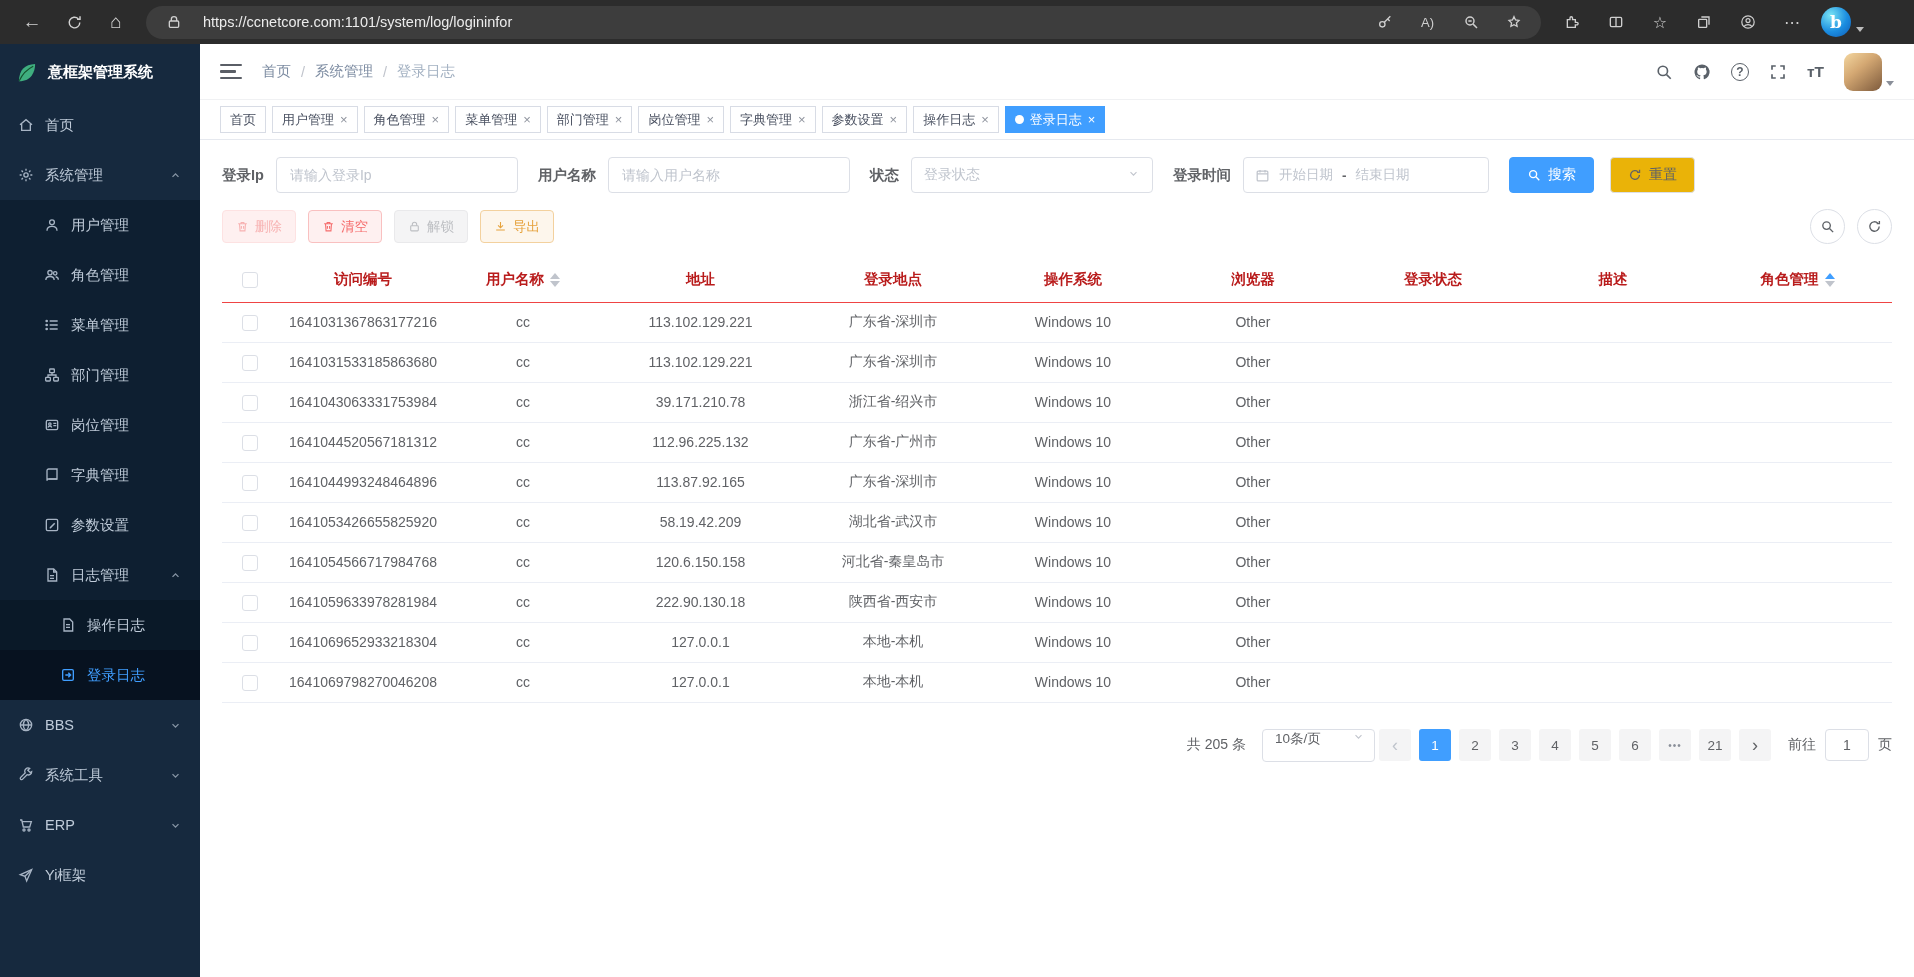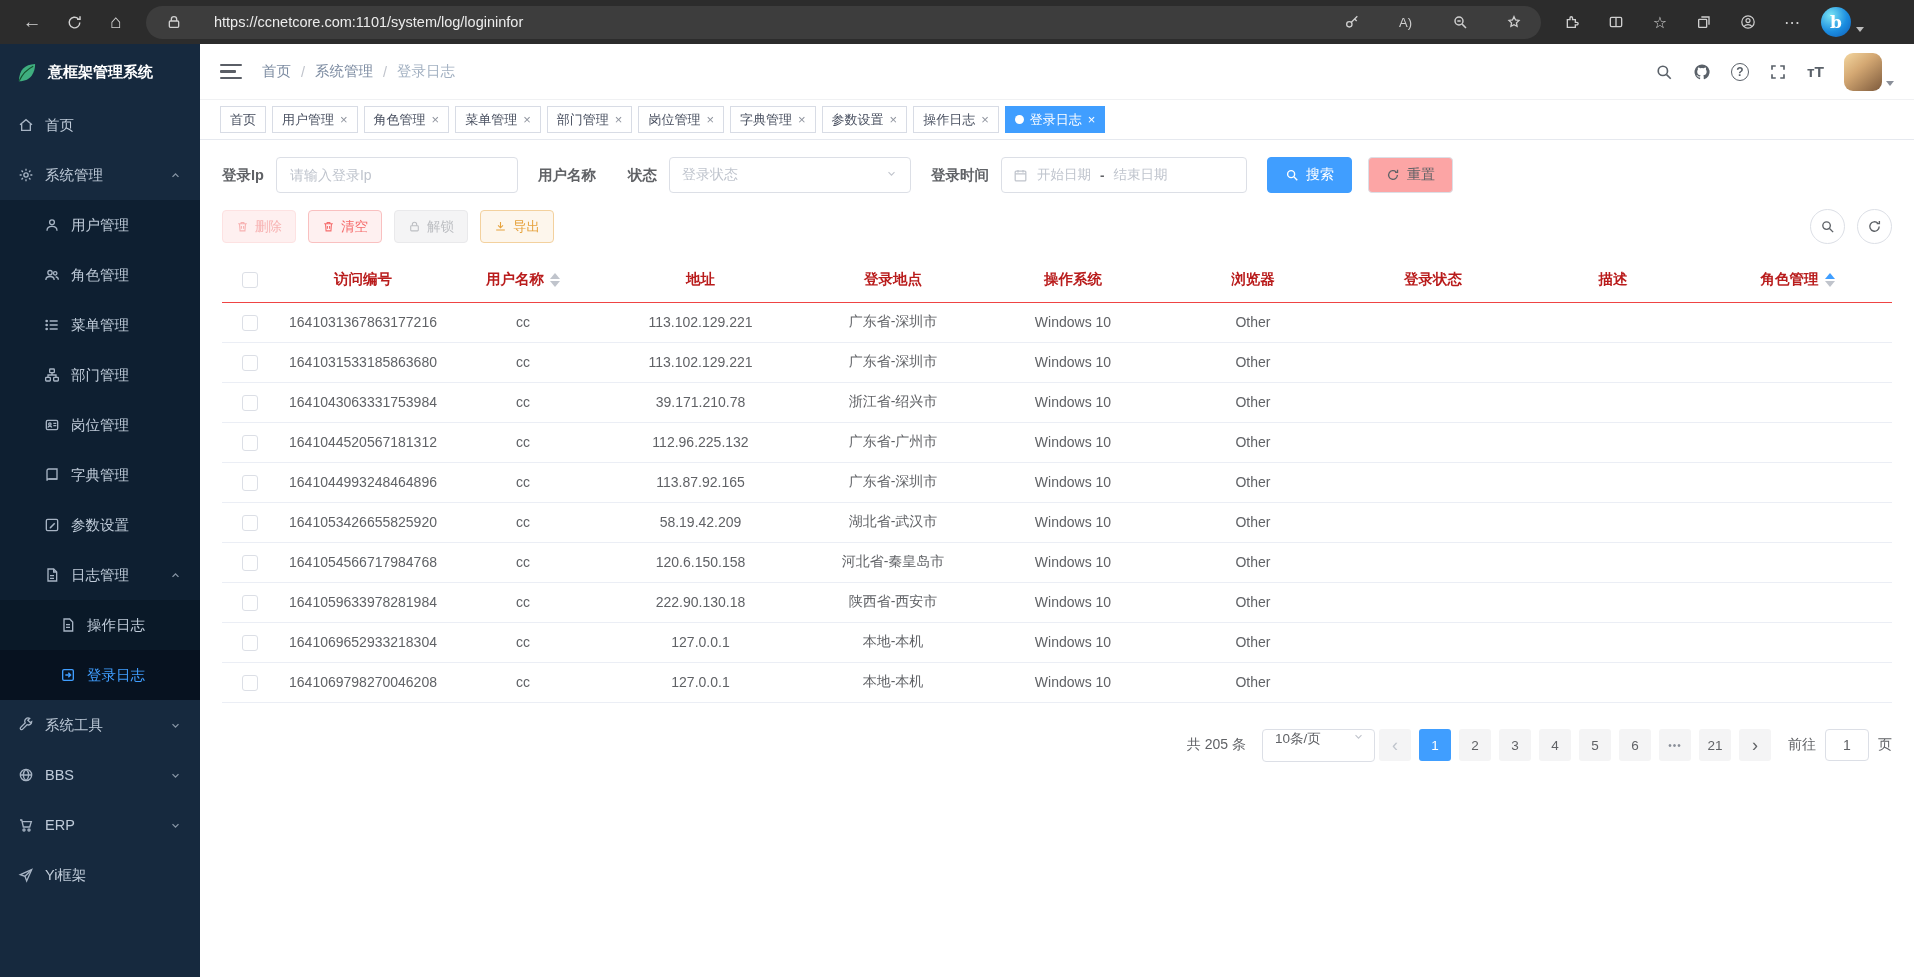--- a/index.html
+++ b/index.html
@@ -3,21 +3,21 @@
 <meta charset="utf-8">
 <style>
   * { margin:0; padding:0; box-sizing:border-box; }
   html,body { width:1914px; height:977px; overflow:hidden; background:#fff;
     font-family:"Liberation Sans","DejaVu Sans",sans-serif; }
 
   
   .browser-bar{height:44px;background:#2c2c2c;display:flex;align-items:center;padding:0 12px;gap:2px}
   .nav-btn{width:40px;height:34px;border-radius:6px;display:flex;align-items:center;justify-content:center;color:#d2d2d2;font-size:19px;cursor:pointer}
   .nav-btn svg{width:17px;height:17px}
-  .addr{width:1395px;height:33px;background:#3d3d3d;border-radius:17px;margin:0 8px;display:flex;align-items:center;padding:0 14px;gap:27px}
+  .addr{width:1395px;height:33px;background:#3d3d3d;border-radius:17px;margin:0 8px;display:flex;align-items:center;padding:0 14px;gap:16px}
   .addr .url{flex:1;color:#ececec;font-size:14.5px;white-space:nowrap;overflow:hidden}
   .addr-btn{width:27px;height:27px;display:flex;align-items:center;justify-content:center;color:#cfcfcf;font-size:13px;border-radius:5px;cursor:pointer}
   .addr-btn svg,.chrome-btn svg{width:16px;height:16px}
   .chrome-btn{width:42px;height:34px;display:flex;align-items:center;justify-content:center;color:#cfcfcf;border-radius:6px;cursor:pointer;font-size:16px}
   .bing{width:30px;height:30px;border-radius:50%;background:radial-gradient(circle at 32% 28%,#7ae4f4,#1b8de0 55%,#0f5bb5);display:flex;align-items:center;justify-content:center;color:#fff;font-weight:bold;font-size:17px;font-family:"DejaVu Serif",serif;margin-left:6px;cursor:pointer}
   .bcaret{width:0;height:0;border-left:4px solid transparent;border-right:4px solid transparent;border-top:5px solid #bdbdbd;margin:14px 0 0 3px}
 
   
   .app{display:flex;height:933px}
   .sidebar{width:200px;flex:0 0 200px;background:#16293e;overflow:hidden}
@@ -70,21 +70,21 @@
   .fl{font-size:14.5px;font-weight:bold;color:#606266;margin-right:12px;white-space:nowrap}
   .inp{width:242px;height:36px;border:1px solid #dcdfe6;border-radius:4px;padding:0 13px;font-size:14px;color:#606266;outline:none}
   .inp::placeholder{color:#bfc4cd}
   .sel{width:242px;height:36px;border:1px solid #dcdfe6;border-radius:4px;display:flex;align-items:center;justify-content:space-between;padding:0 12px;cursor:pointer}
   .ph{color:#bfc4cd;font-size:14px}
   .sel .chev,.psel .chev{color:#c0c4cc}
   .dr{width:246px;height:36px;border:1px solid #dcdfe6;border-radius:4px;display:flex;align-items:center;gap:9px;padding:0 11px;cursor:pointer;color:#c0c4cc}
   .dr svg{width:15px;height:15px}
   .dr .ph{font-size:13.5px}
   .dsep{color:#606266;font-size:13.5px;font-weight:bold}
-  .btn{height:36px;border-radius:4px;display:inline-flex;align-items:center;gap:7px;padding:0 17px;font-size:14px;cursor:pointer;border:1px solid #dcdfe6;background:#fca5a5;color:#606266}
+  .btn{height:36px;border-radius:4px;display:inline-flex;align-items:center;gap:7px;padding:0 17px;font-size:14px;cursor:pointer;border:1px solid #dcdfe6;background:#eab308;color:#606266}
   .btn svg{width:14px;height:14px}
   .btn.primary{background:#409eff;border-color:#409eff;color:#fff;margin-right:16px}
 
   .tools{display:flex;align-items:center;margin-bottom:13px}
   .tbtn{height:33px;border-radius:4px;display:inline-flex;align-items:center;gap:6px;padding:0 13px;font-size:13.5px;margin-right:12px;cursor:pointer;background:#fff}
   .tbtn svg{width:13px;height:13px}
   .danger-dis{background:#fef0f0;color:#f7b1b1;border:1px solid #fde2e2;cursor:not-allowed}
   .danger{background:#fef0f0;color:#f56c6c;border:1px solid #f9c0c0}
   .info-dis{background:#f4f4f5;color:#bcbec2;border:1px solid #e9e9eb;cursor:not-allowed}
   .warn{background:#fdf6ec;color:#e6a23c;border:1px solid #f3d19e}
@@ -325,39 +325,39 @@
             <path d="M8 12h7M12.5 8.5L16 12l-3.5 3.5"></path>
           </svg>
         </span>
       <span class="mlabel">登录日志</span>
     </div>
 
 
     <div class="mi l1">
       <span class="mico">
           <svg viewBox="0 0 24 24" fill="none" stroke="currentColor" stroke-width="2">
-            <path d="M20.5 7a5 5 0 01-6.9 4.6L7 18.2a2 2 0 11-2.8-2.8l6.6-6.6A5 5 0 0117.5 2l-2.8 2.8 3.5 3.5z"></path>
-          </svg>
-        </span>
-      <span class="mlabel">系统工具</span>
+            <circle cx="12" cy="12" r="8.5"></circle>
+            <path d="M3.5 12h17M12 3.5c-5.5 5-5.5 12 0 17M12 3.5c5.5 5 5.5 12 0 17"></path>
+          </svg>
+        </span>
+      <span class="mlabel">BBS</span>
       <span class="chev">
           <svg viewBox="0 0 24 24" fill="none" stroke="currentColor" stroke-width="2.5">
             <path d="M6.5 9.5l5.5 5.5 5.5-5.5"></path>
           </svg>
         </span>
     </div>
 
     <div class="mi l1">
       <span class="mico">
           <svg viewBox="0 0 24 24" fill="none" stroke="currentColor" stroke-width="2">
-            <circle cx="12" cy="12" r="8.5"></circle>
-            <path d="M3.5 12h17M12 3.5c-5.5 5-5.5 12 0 17M12 3.5c5.5 5 5.5 12 0 17"></path>
-          </svg>
-        </span>
-      <span class="mlabel">BBS</span>
+            <path d="M20.5 7a5 5 0 01-6.9 4.6L7 18.2a2 2 0 11-2.8-2.8l6.6-6.6A5 5 0 0117.5 2l-2.8 2.8 3.5 3.5z"></path>
+          </svg>
+        </span>
+      <span class="mlabel">系统工具</span>
       <span class="chev">
           <svg viewBox="0 0 24 24" fill="none" stroke="currentColor" stroke-width="2.5">
             <path d="M6.5 9.5l5.5 5.5 5.5-5.5"></path>
           </svg>
         </span>
     </div>
 
     <div class="mi l1">
       <span class="mico">
           <svg viewBox="0 0 24 24" fill="none" stroke="currentColor" stroke-width="2">
@@ -472,20 +472,21 @@
 
     <div class="content">
 
       <div class="filters">
         <div class="fg">
           <span class="fl">登录Ip</span>
           <input class="inp" placeholder="请输入登录Ip" style="">
         </div>
         <div class="fg">
           <span class="fl">用户名称</span>
+          <input class="inp" placeholder="请输入用户名称" style="">
         </div>
         <div class="fg">
           <span class="fl">状态</span>
           <div class="sel">
             <span class="ph">登录状态</span>
             <span class="chev"><svg viewBox="0 0 24 24" fill="none" stroke="currentColor" stroke-width="2" width="13" height="13">
                   <path d="M6.5 9.5l5.5 5.5 5.5-5.5"></path>
                 </svg></span>
           </div>
         </div>

